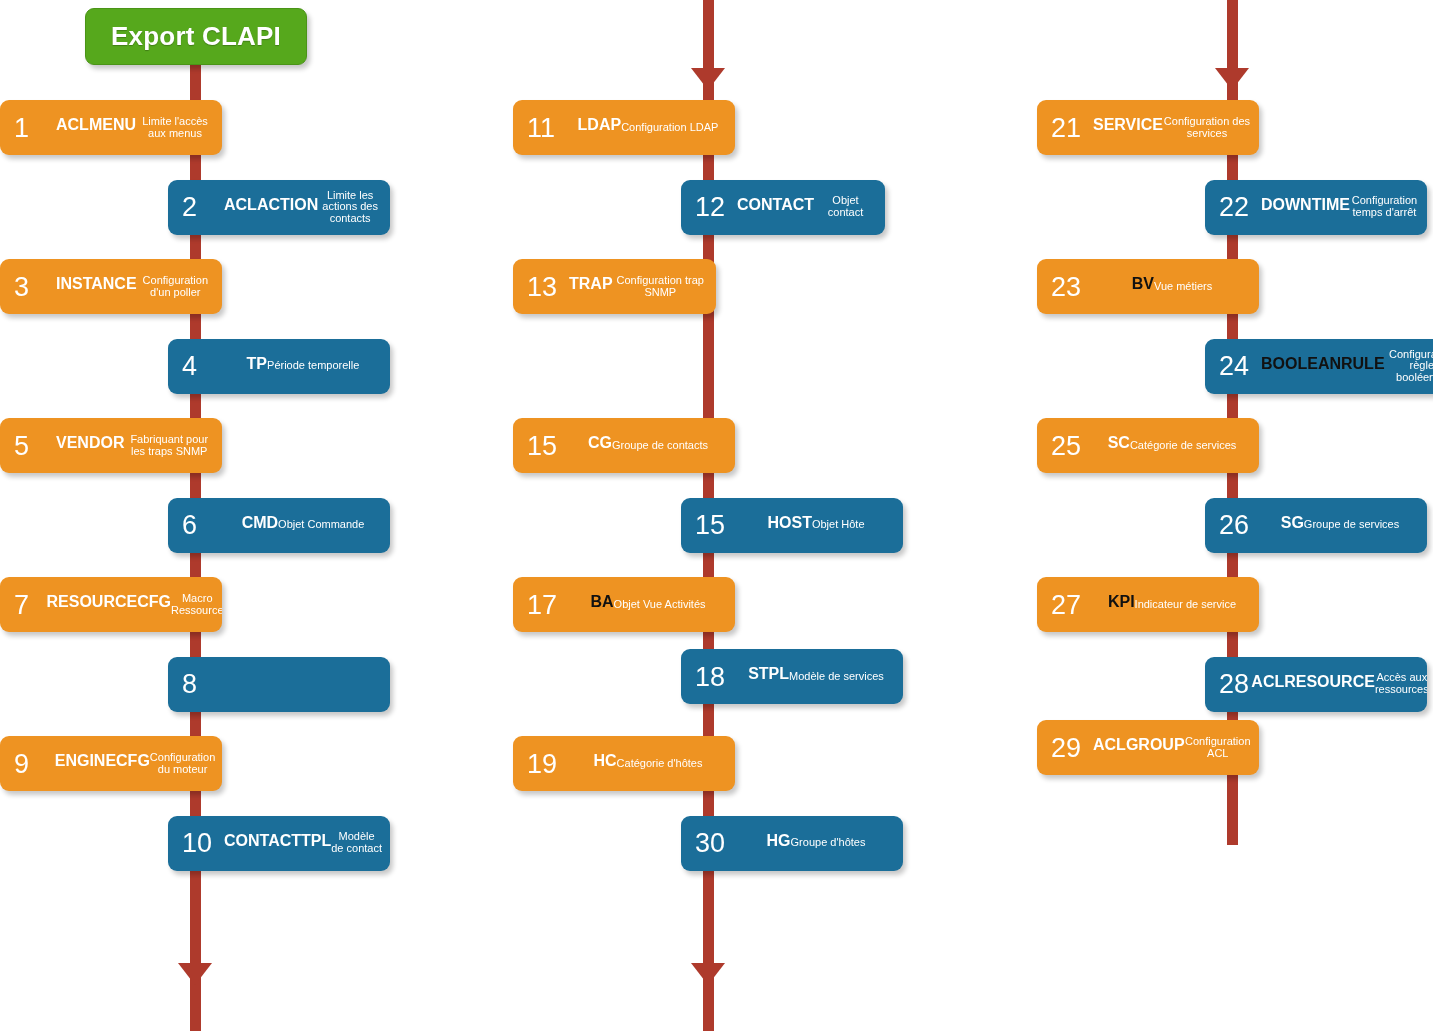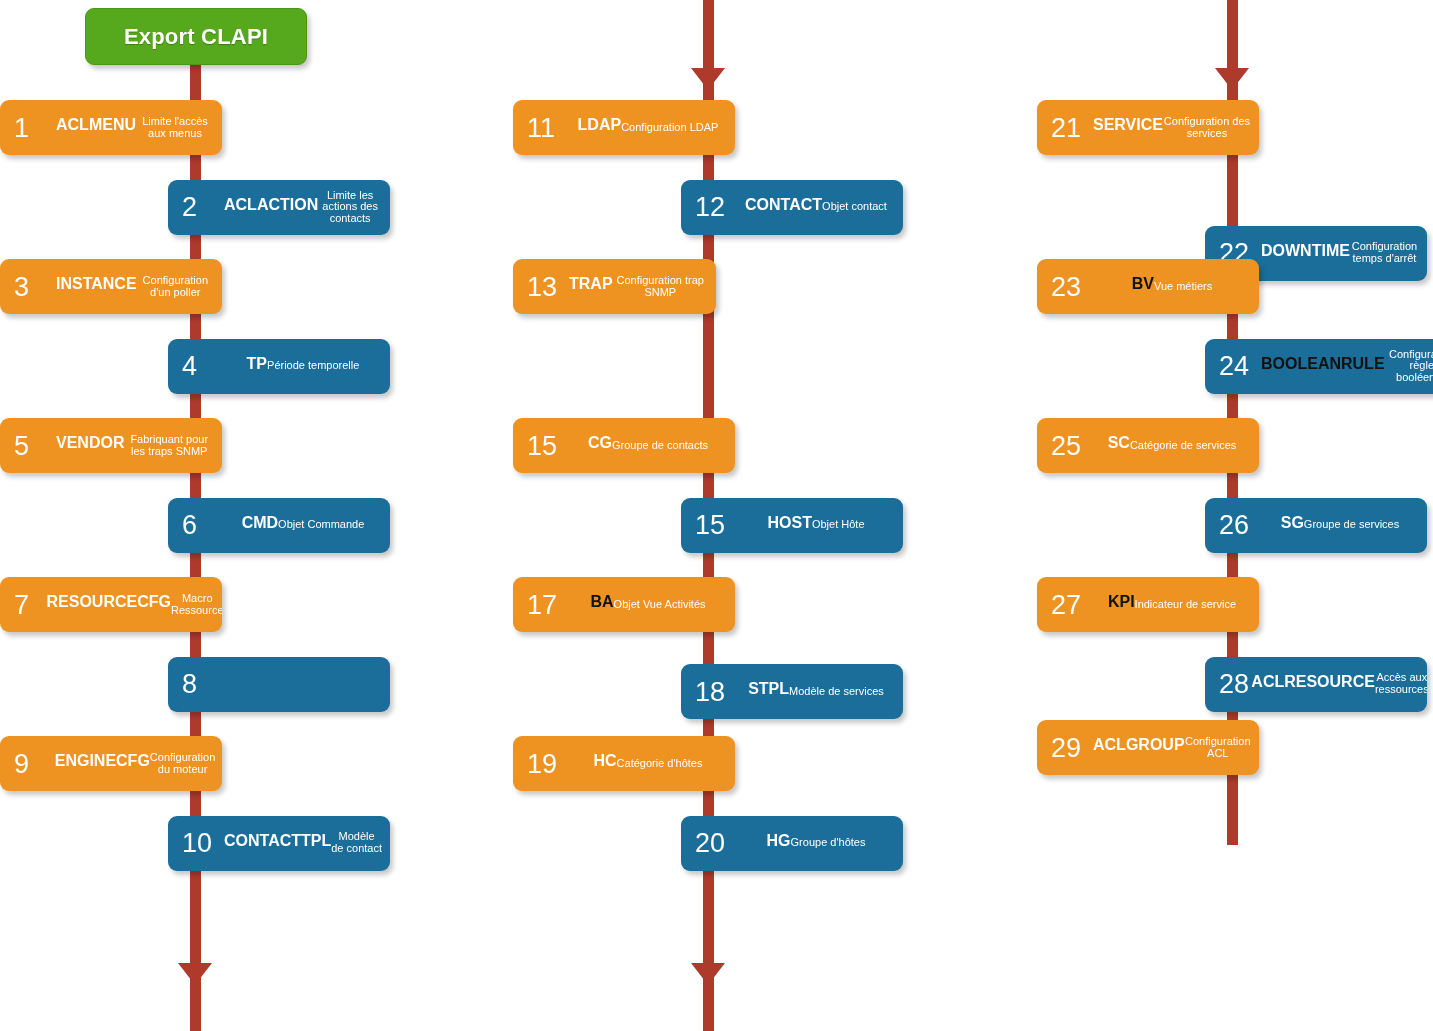--- a/index.html
+++ b/index.html
@@ -51,21 +51,21 @@
     background: #56A81C;
     border: 1px solid #4a9417;
     border-radius: 9px;
     box-shadow: 3px 4px 5px rgba(0,0,0,0.22);
     display: flex;
     align-items: center;
     justify-content: center;
   }
   .start-node .start-label {
     color: #ffffff;
-    font-size: 22px;
+    font-size: 26px;
     font-weight: bold;
     letter-spacing: 0.2px;
     text-shadow: 0 1px 1px rgba(0,0,0,0.25);
   }
 
   
   .step {
     position: absolute;
     height: 55px;
     z-index: 3;
@@ -192,21 +192,21 @@
     <div class="spine" style="left: 702.5px; top: -10px; height: 1041px;"></div>
     <div class="arrowhead down" style="left: 691px; top: 68px;"></div>
     <div class="arrowhead down" style="left: 691px; top: 963px;"></div>
     <div class="step orange" style="left: 513px; top: 100px; width: 222px;">
       <div class="idx">11</div>
       <div class="body">
         <div class="title">LDAP</div>
         <div class="desc">Configuration LDAP</div>
       </div>
     </div>
-    <div class="step blue" style="left: 681px; top: 179.5px; width: 222px;">
+    <div class="step blue" style="left: 681px; top: 179.5px; width: 204px;">
       <div class="idx">12</div>
       <div class="body">
         <div class="title">CONTACT</div>
         <div class="desc">Objet contact</div>
       </div>
     </div>
     <div class="step orange" style="left: 513px; top: 259px; width: 203px;">
       <div class="idx">13</div>
       <div class="body">
         <div class="title">TRAP</div>
@@ -227,51 +227,51 @@
         <div class="desc">Objet Hôte</div>
       </div>
     </div>
     <div class="step orange" style="left: 513px; top: 577px; width: 222px; padding-left: 36px;">
       <div class="idx">17</div>
       <div class="body">
         <div class="title dark">BA</div>
         <div class="desc">Objet Vue Activités</div>
       </div>
     </div>
-    <div class="step blue" style="left: 681px; top: 664px; width: 222px; padding-left: 12px;">
+    <div class="step blue" style="left: 681px; top: 649px; width: 222px; padding-left: 12px;">
       <div class="idx">18</div>
       <div class="body">
         <div class="title">STPL</div>
         <div class="desc">Modèle de services</div>
       </div>
     </div>
     <div class="step orange" style="left: 513px; top: 736px; width: 222px;">
       <div class="idx">19</div>
       <div class="body">
         <div class="title">HC</div>
         <div class="desc">Catégorie d'hôtes</div>
       </div>
     </div>
     <div class="step blue" style="left: 681px; top: 815.5px; width: 222px;">
-      <div class="idx">20</div>
+      <div class="idx">30</div>
       <div class="body">
         <div class="title">HG</div>
         <div class="desc">Groupe d'hôtes</div>
       </div>
     </div>
     <div class="spine" style="left: 1226.5px; top: -10px; height: 855px;"></div>
     <div class="arrowhead down" style="left: 1215px; top: 68px;"></div>
     <div class="step orange" style="left: 1037px; top: 100px; width: 222px;">
       <div class="idx">21</div>
       <div class="body">
         <div class="title">SERVICE</div>
         <div class="desc">Configuration des services</div>
       </div>
     </div>
-    <div class="step blue" style="left: 1205px; top: 179.5px; width: 222px; margin-top: 46px;">
+    <div class="step blue" style="left: 1205px; top: 179.5px; width: 222px;">
       <div class="idx">22</div>
       <div class="body">
         <div class="title">DOWNTIME</div>
         <div class="desc">Configuration temps d'arrêt</div>
       </div>
     </div>
     <div class="step orange" style="left: 1037px; top: 259px; width: 222px;">
       <div class="idx">23</div>
       <div class="body">
         <div class="title dark">BV</div>

